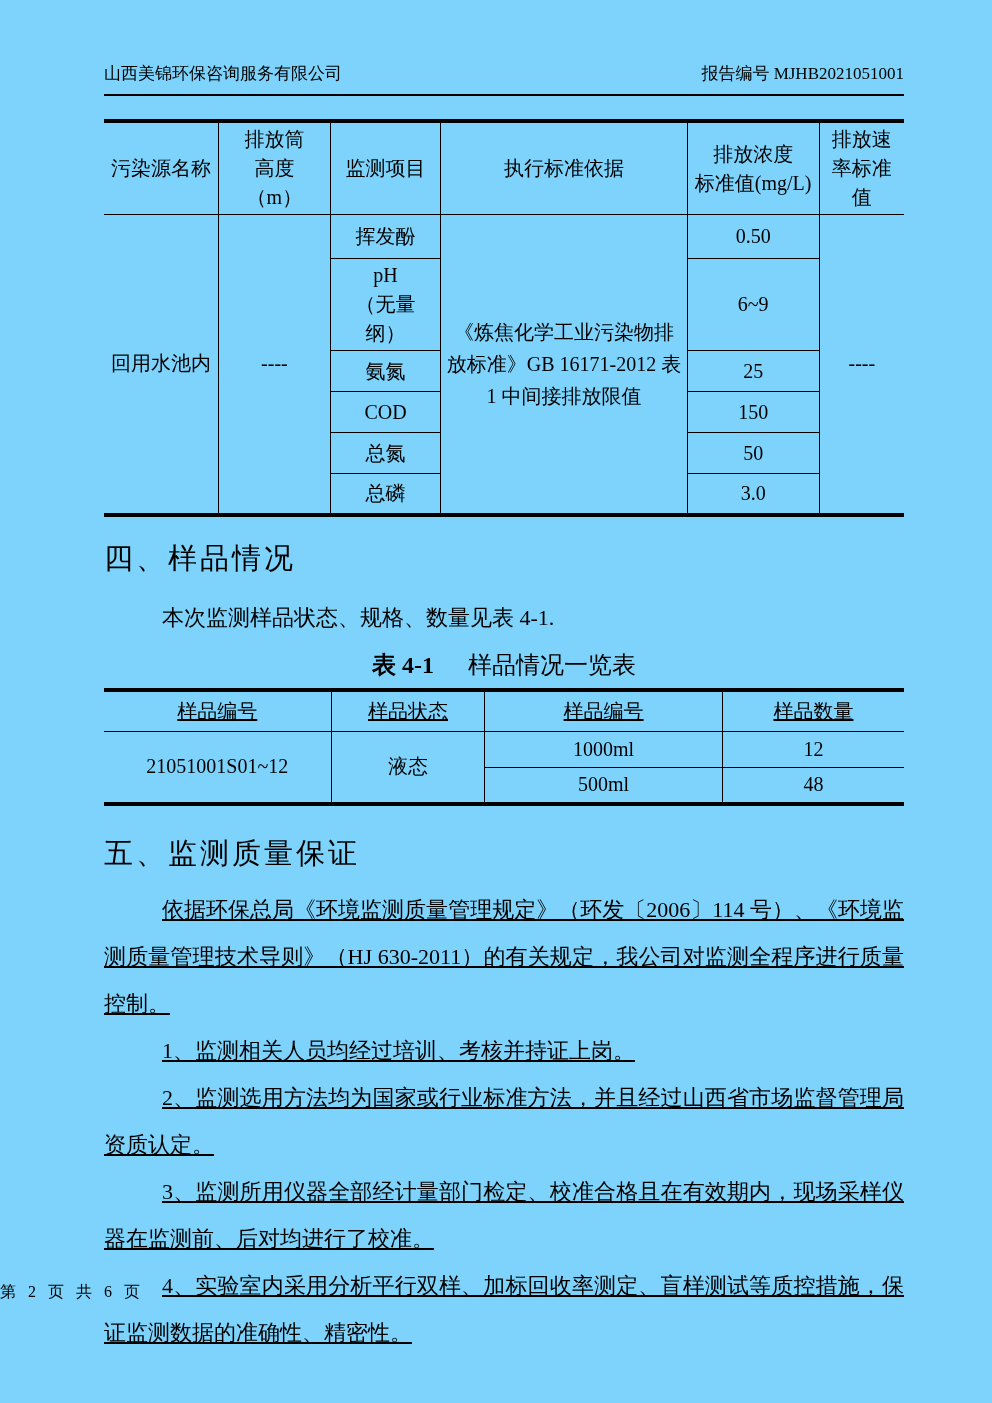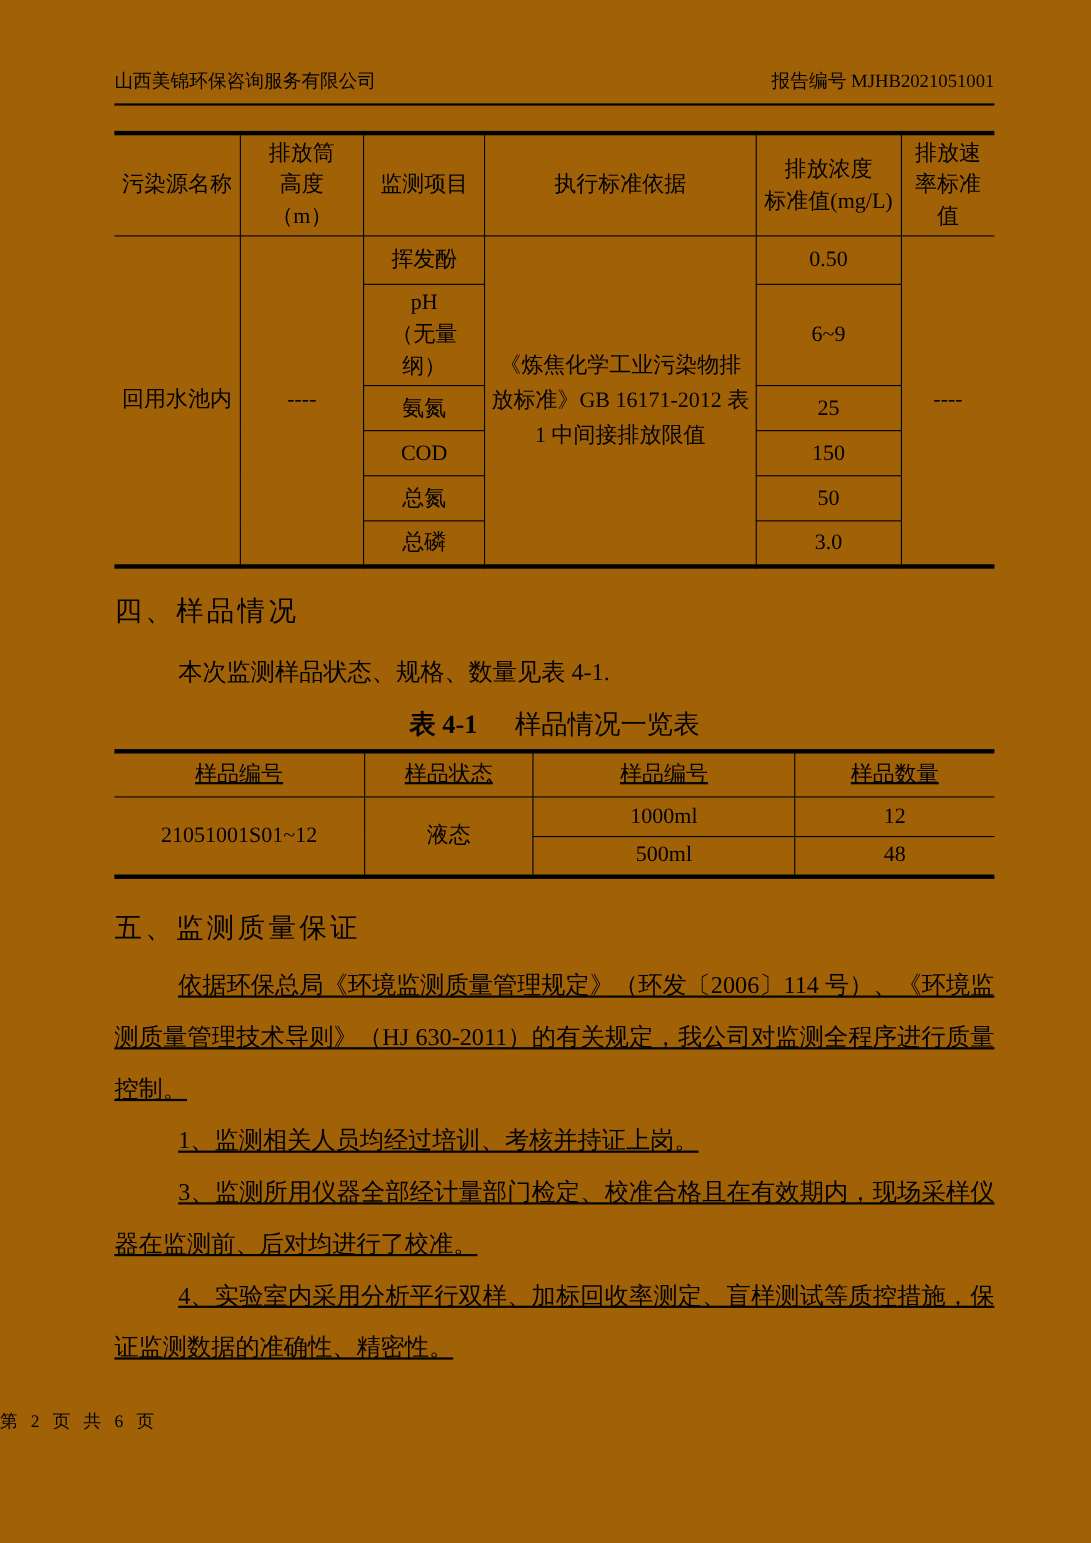--- a/index.html
+++ b/index.html
@@ -1,21 +1,21 @@
 <!DOCTYPE html>
 <html><head>
 <meta charset="utf-8">
 <style>
   * { margin: 0; padding: 0; box-sizing: border-box; }
   html, body { background: #e8e8e8; }
   .page {
     position: relative;
     width: 992px; height: 1403px;
     margin: 0 auto;
-    background: #a16207;
+    background: #7dd3fc;
     color: #000;
     font-family: "Liberation Serif", "DejaVu Serif", serif;
     padding: 62px 88px 0 104px;
     overflow: hidden;
   }
   
   .hdr { display: flex; justify-content: space-between; align-items: flex-end; font-size: 17px; }
   .hdr-rule { border-bottom: 2px solid #000; margin-top: 9px; }
 
   
@@ -27,21 +27,21 @@
   .no-r { border-right: 0 !important; }
   .ml { white-space: pre-line; }
 
   .t1 { margin-top: 23px; }
   .t1 thead tr { height: 86px; }
   .t1 .r-a { height: 44px; }
   .t1 .r-b { height: 48px; }
   .t1 .r-c { height: 41px; }
   .t1 .basis-cell { line-height: 1.6; }
 
-  .sec-title { font-size: 25px; letter-spacing: 3px; margin-top: 20px; }
+  .sec-title { font-size: 29px; letter-spacing: 3px; margin-top: 20px; }
   .sec4 { margin-top: 22px; }
   .intro { font-size: 22px; text-indent: 58px; margin-top: 24px; }
   .caption { text-align: center; font-size: 24px; margin-top: 16px; }
   .caption .cap-label { font-weight: bold; margin-right: 34px; }
 
   .t2 { margin-top: 7px; }
   .t2 thead tr { height: 42px; text-decoration: underline; }
   .t2 tbody tr { height: 36px; }
 
   .sec5 { margin-top: 28px; }
@@ -154,19 +154,20 @@
         <td class="no-r">48</td>
       </tr>
     </tbody>
   </table>
 
   <div class="sec-title sec5">五、监测质量保证</div>
 
   <div class="qa">
     <p>依据环保总局《环境监测质量管理规定》（环发〔2006〕114 号）、《环境监测质量管理技术导则》（HJ 630-2011）的有关规定，我公司对监测全程序进行质量控制。</p>
     <p>1、监测相关人员均经过培训、考核并持证上岗。</p>
+    <p>2、监测选用方法均为国家或行业标准方法，并且经过山西省市场监督管理局资质认定。</p>
     <p>3、监测所用仪器全部经计量部门检定、校准合格且在有效期内，现场采样仪器在监测前、后对均进行了校准。</p>
     <p>4、实验室内采用分析平行双样、加标回收率测定、盲样测试等质控措施，保证监测数据的准确性、精密性。</p>
   </div>
 
   <div class="footer">第 2 页 共 6 页</div>
 
 </div>
 
 </body></html>

